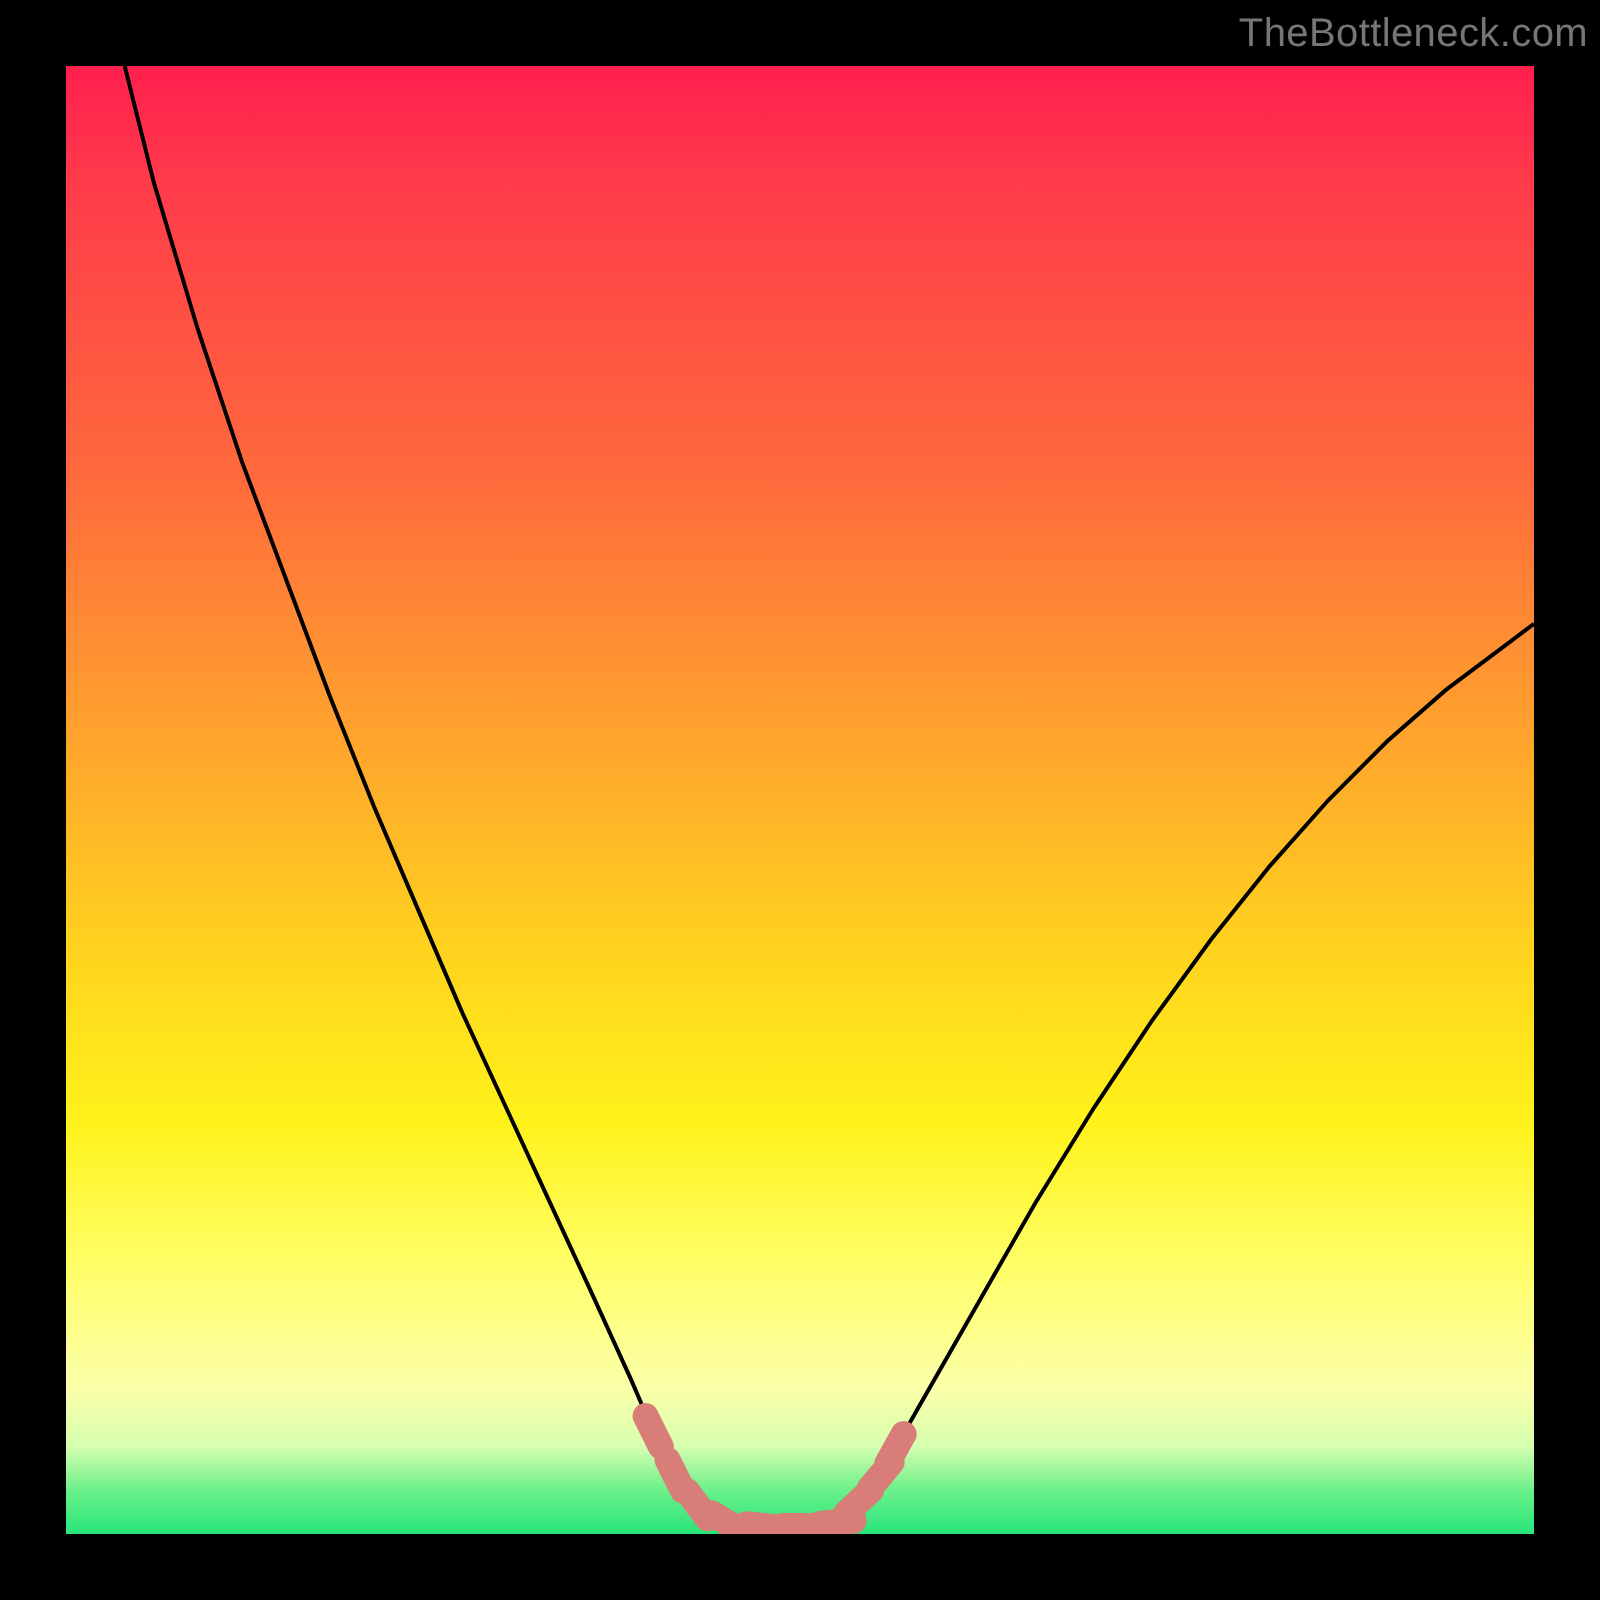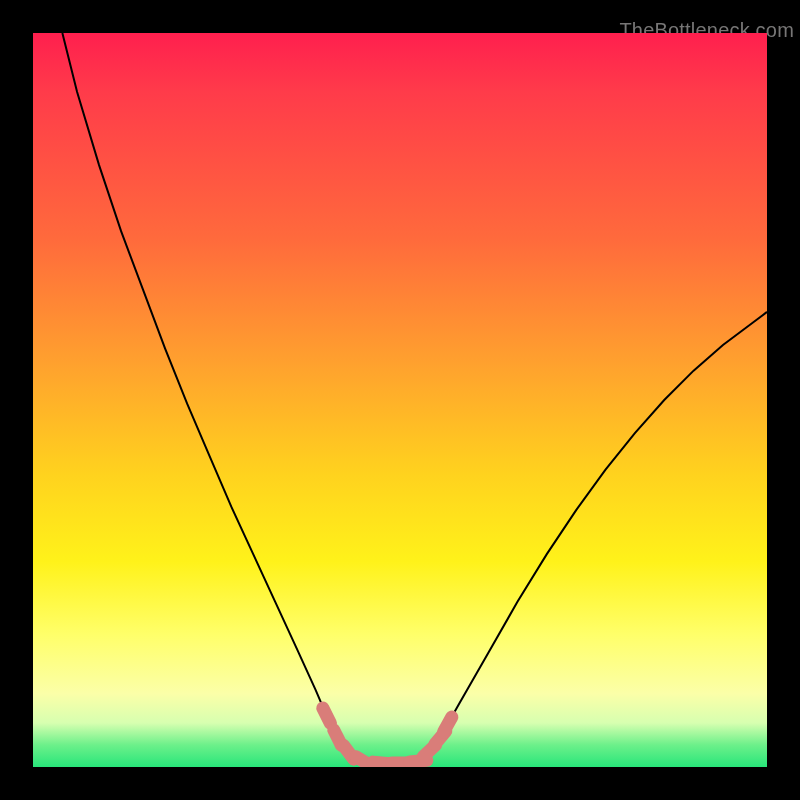--- a/index.html
+++ b/index.html
@@ -46,21 +46,21 @@
       #28e57a 100%
     );
   }
   .svg-layer {
     position: absolute;
     inset: 0;
   }
   .credit {
     position: absolute;
     right: 6px;
-    top: 19px;
+    top: 6px;
     color: #777676;
     font-size: 20px;
     letter-spacing: 0.2px;
     font-weight: 400;
   }
 </style>
 </head>
 <body>
 
 <div class="frame">

